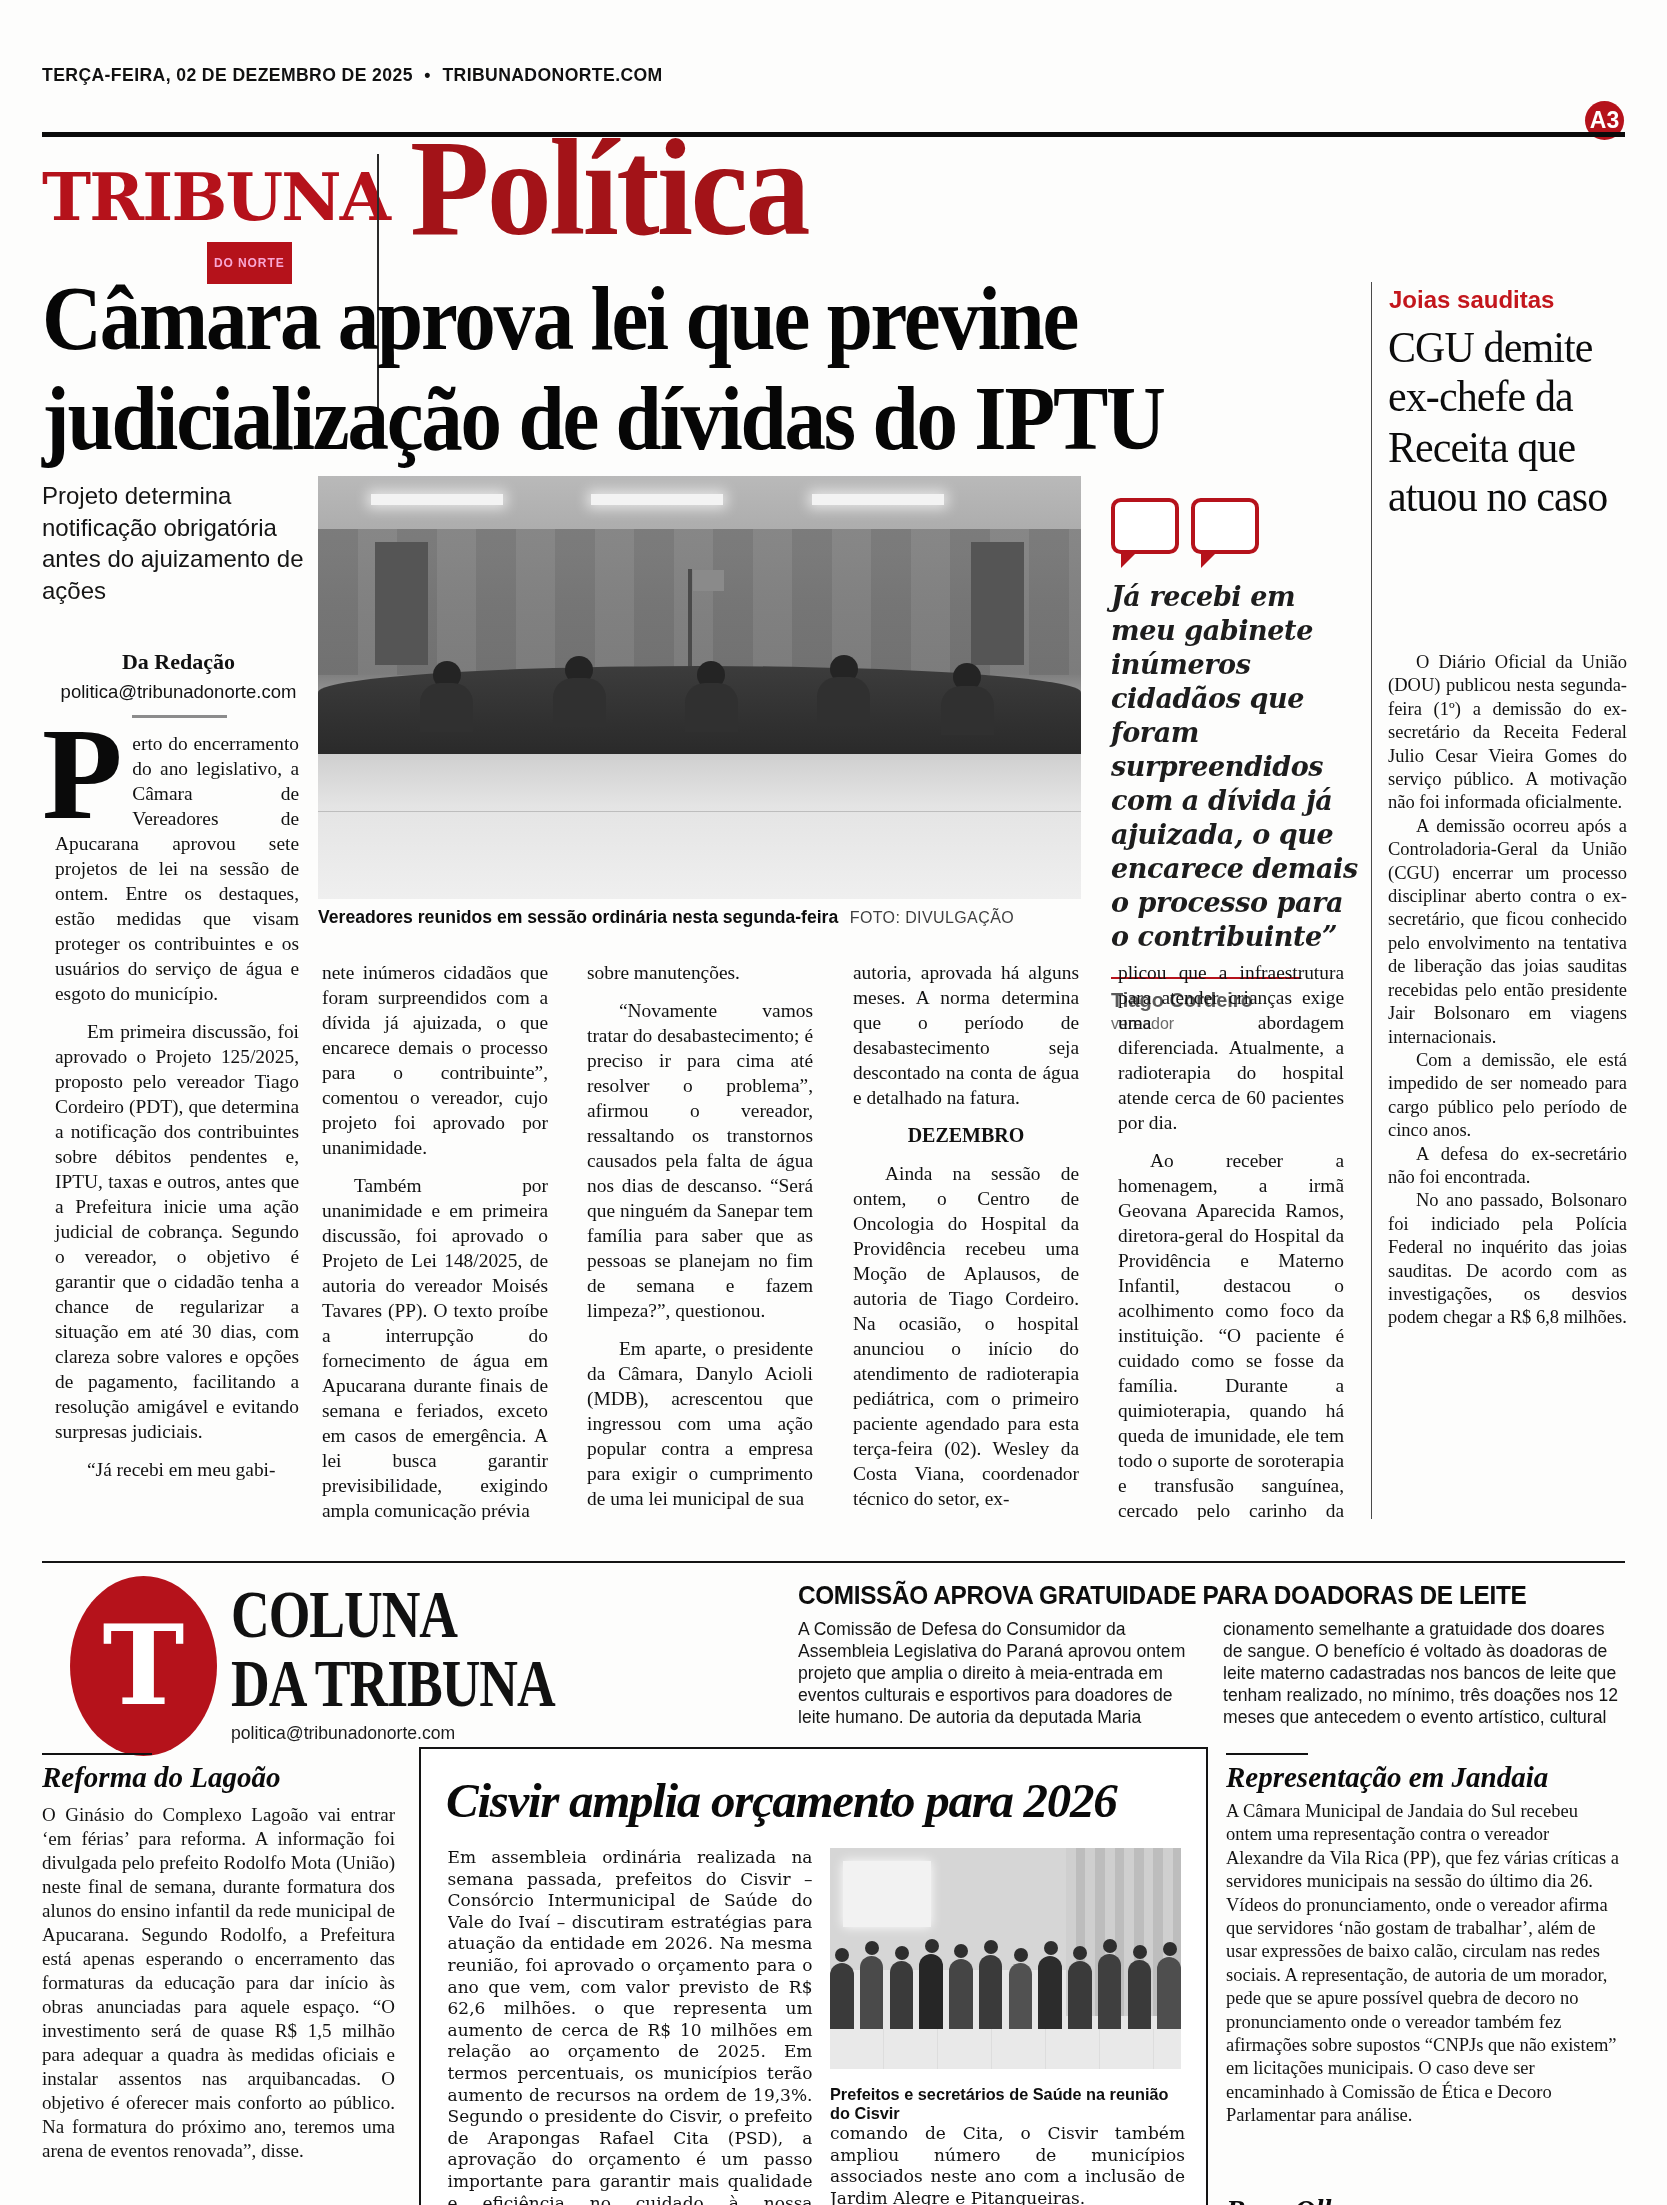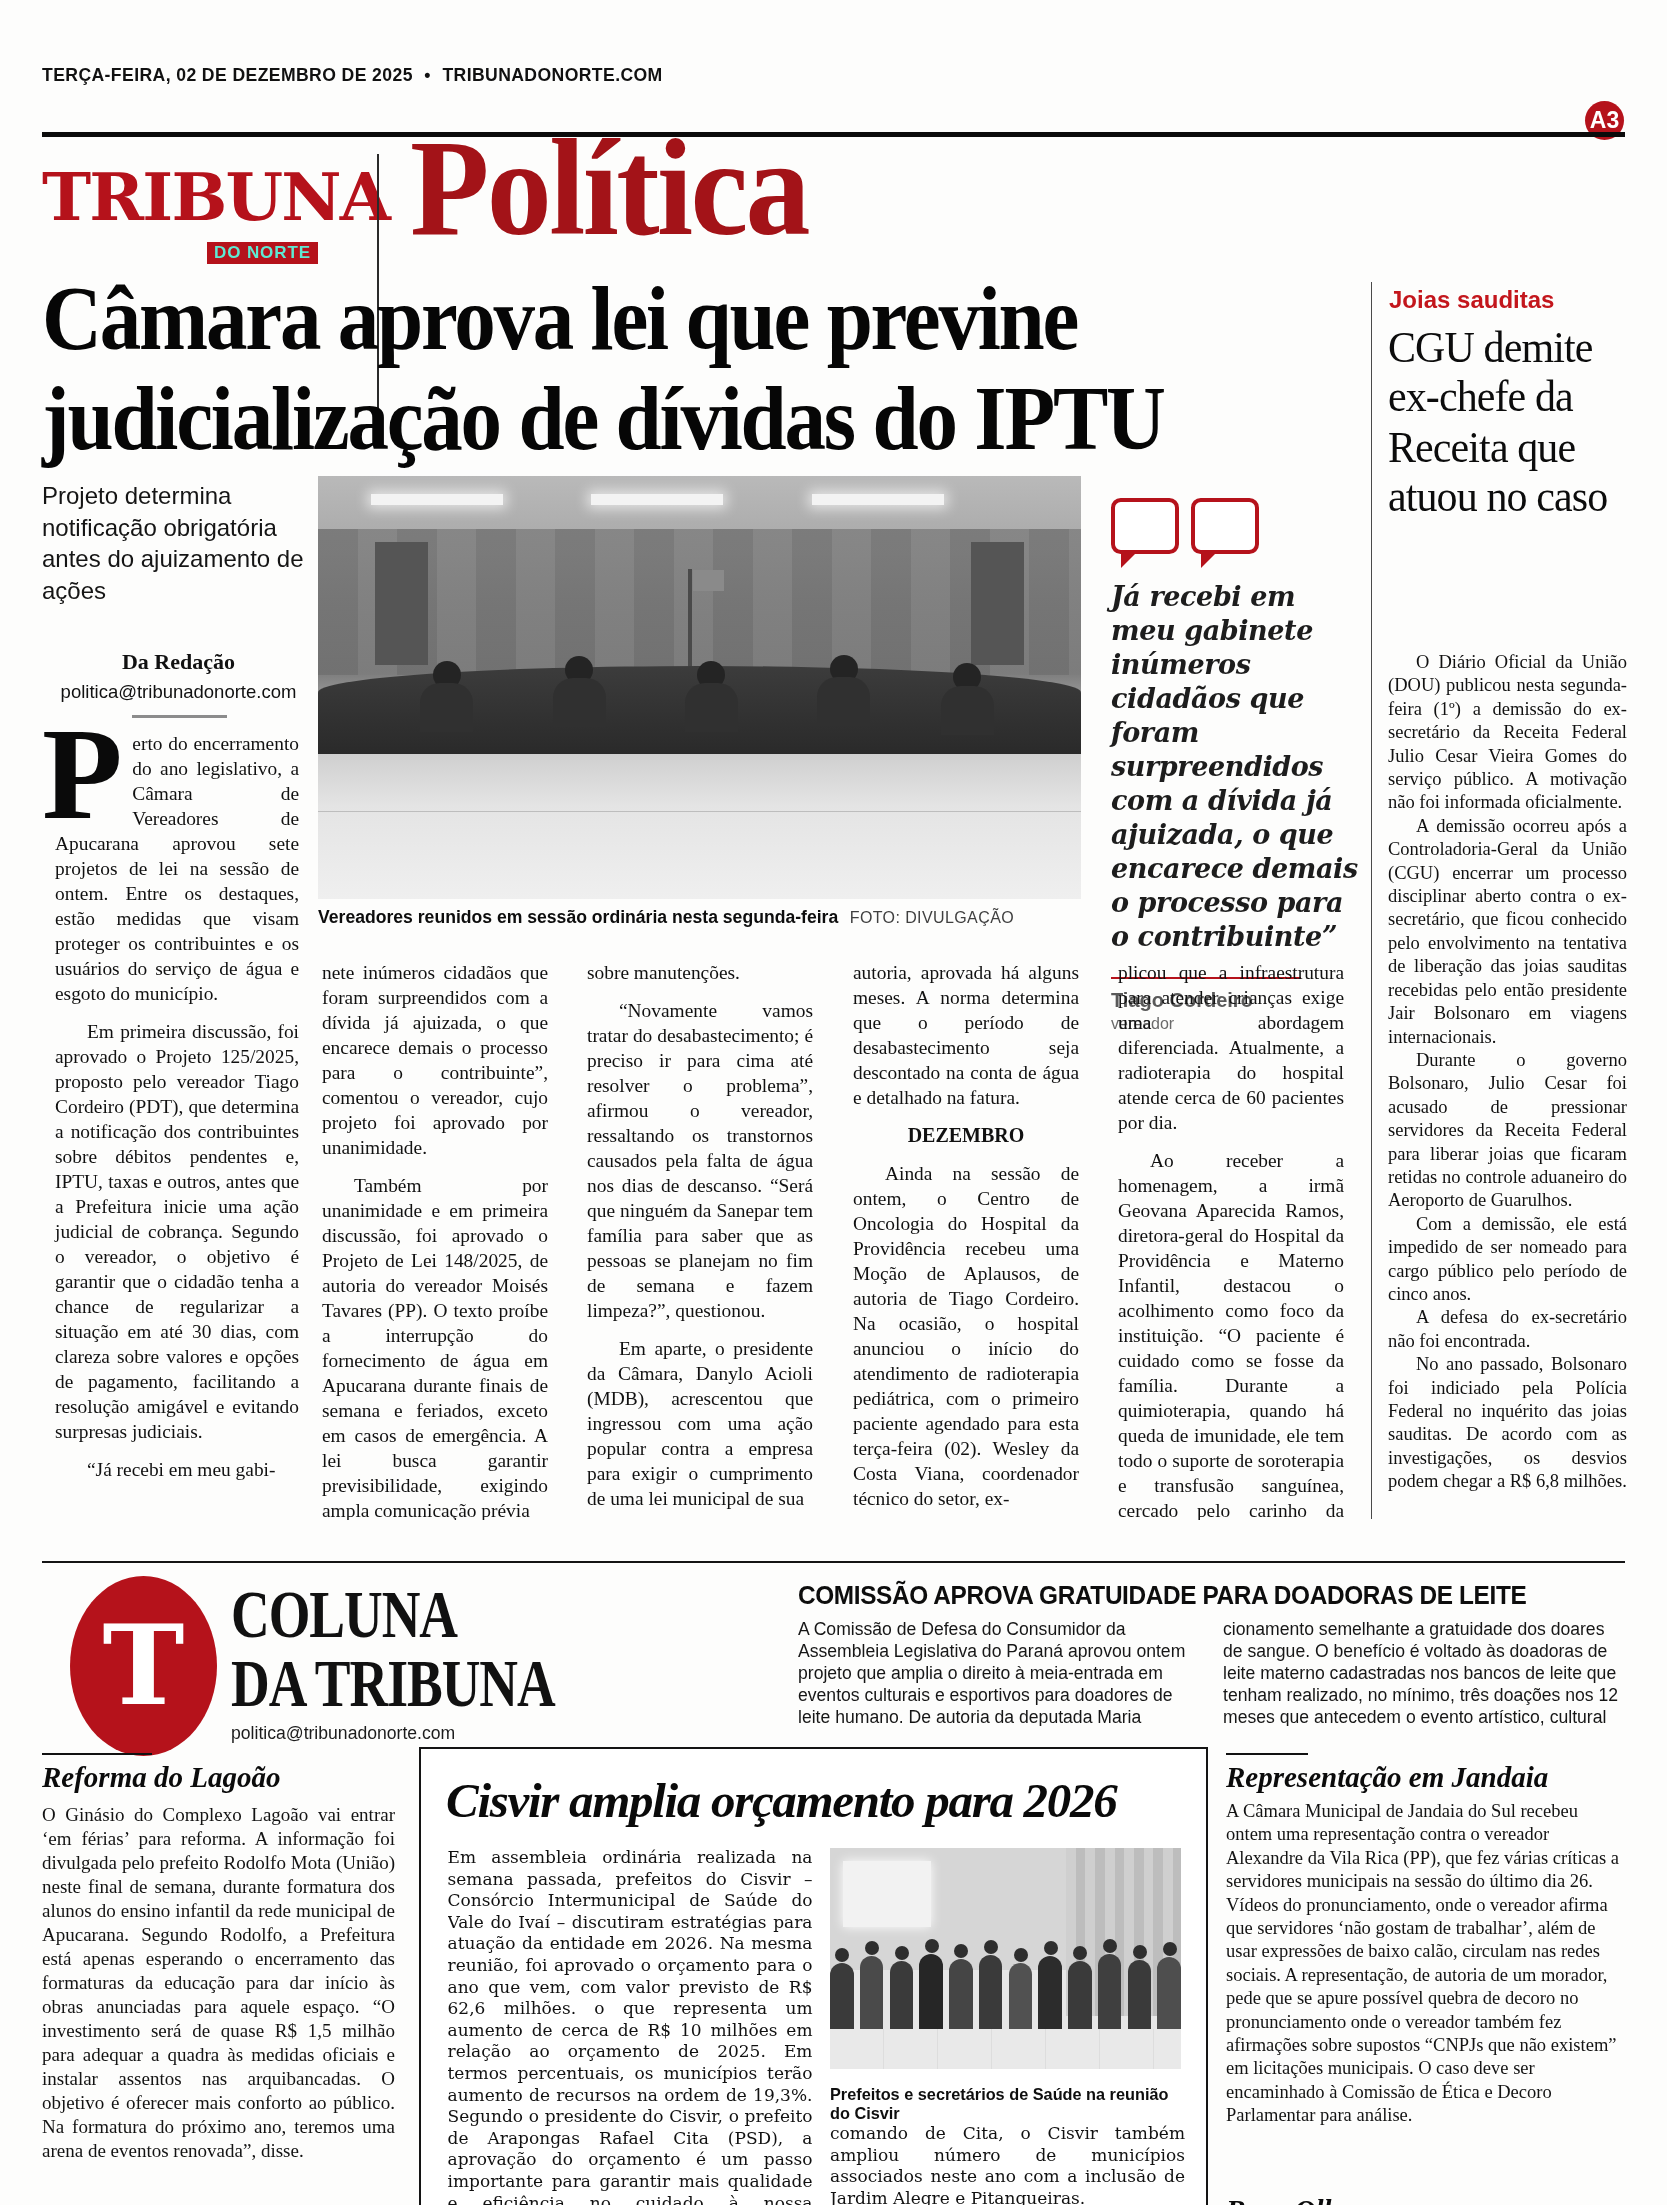--- a/index.html
+++ b/index.html
@@ -7,21 +7,21 @@
   .abs{position:absolute;}
   .sans{font-family:"Liberation Sans",sans-serif;}
   .dserif{font-family:"DejaVu Serif",serif;}
   .just{text-align:justify;}
   .hide{overflow:hidden;}
   
   .dateline{left:42px;top:65px;font-size:17.6px;font-weight:bold;letter-spacing:0.4px;color:#111;}
   .dateline .dot{margin:0 11.5px;}
   .rule-thick{left:42px;top:132px;width:1583px;height:5.3px;background:#0b0b0b;}
   .logo-word{left:42px;top:164px;font-size:66px;font-weight:bold;color:#b5121b;letter-spacing:-1.8px;line-height:1;}
-  .logo-tag{left:207px;top:242px;background:#b5121b;color:#5eead4;font-size:17px;font-weight:bold;padding:1px 7px;letter-spacing:0.9px;}
+  .logo-tag{left:207px;top:242px;background:#b5121b;color:#f9a8d4;font-size:12px;font-weight:bold;padding:14px 7px;letter-spacing:0.9px;}
   .vrule-mast{left:377px;top:154px;width:1.8px;height:287px;background:#2a2a2a;}
   .section-title{left:410px;top:118px;font-size:130px;font-weight:bold;color:#a31318;line-height:1;transform:scaleY(1.06);transform-origin:top left;letter-spacing:-2.6px;}
   .a3-badge{left:1585px;top:101px;width:39px;height:39px;border-radius:50%;background:#b5121b;color:#fff;font-size:23px;font-weight:bold;display:flex;align-items:center;justify-content:center;font-family:Liberation Sans, sans-serif;}
   
   .headline{left:42px;top:269px;width:1319px;font-size:83px;font-weight:bold;line-height:1.1;letter-spacing:-2.2px;color:#060606;white-space:pre-line;transform:scaleY(1.1);transform-origin:top left;}
   .deck{left:42px;top:480px;width:273px;font-size:24px;line-height:1.32;color:#151515;}
   .byline{left:42px;top:649px;width:273px;text-align:center;}
   .byline .name{font-size:22px;font-weight:bold;}
   .byline .mail{font-size:18.5px;margin-top:6.2px;}
   .byline-rule{left:132px;top:715px;width:95px;height:2.6px;background:#8c8c8c;}
@@ -178,21 +178,20 @@
 
   <div class="abs vrule-side"></div>
   <div class="abs kicker sans">Joias sauditas</div>
   <div class="abs side-headline">CGU demite
 ex-chefe da
 Receita que
 atuou no caso</div>
   <div class="abs side-body just hide">
       <p>O Diário Oficial da União (DOU) publicou nesta segunda-feira (1º) a demissão do ex-secretário da Receita Federal Julio Cesar Vieira Gomes do serviço público. A motivação não foi informada oficialmente.</p>
       <p>A demissão ocorreu após a Controladoria-Geral da União (CGU) encerrar um processo disciplinar aberto contra o ex-secretário, que ficou conhecido pelo envolvimento na tentativa de liberação das joias sauditas recebidas pelo então presidente Jair Bolsonaro em viagens internacionais.</p>
-      <p>Durante o governo Bolsonaro, Julio Cesar foi acusado de pressionar servidores da Receita Federal para liberar joias que ficaram retidas no controle aduaneiro do Aeroporto de Guarulhos.</p>
       <p>Com a demissão, ele está impedido de ser nomeado para cargo público pelo período de cinco anos.</p>
       <p>A defesa do ex-secretário não foi encontrada.</p>
       <p>No ano passado, Bolsonaro foi indiciado pela Polícia Federal no inquérito das joias sauditas. De acordo com as investigações, os desvios podem chegar a R$ 6,8 milhões.</p>
     </div>
 
   <div class="abs band-rule"></div>
   <div class="abs t-logo">
       <span>T</span>
     </div>
   <div class="abs coluna-t1">COLUNA</div>

